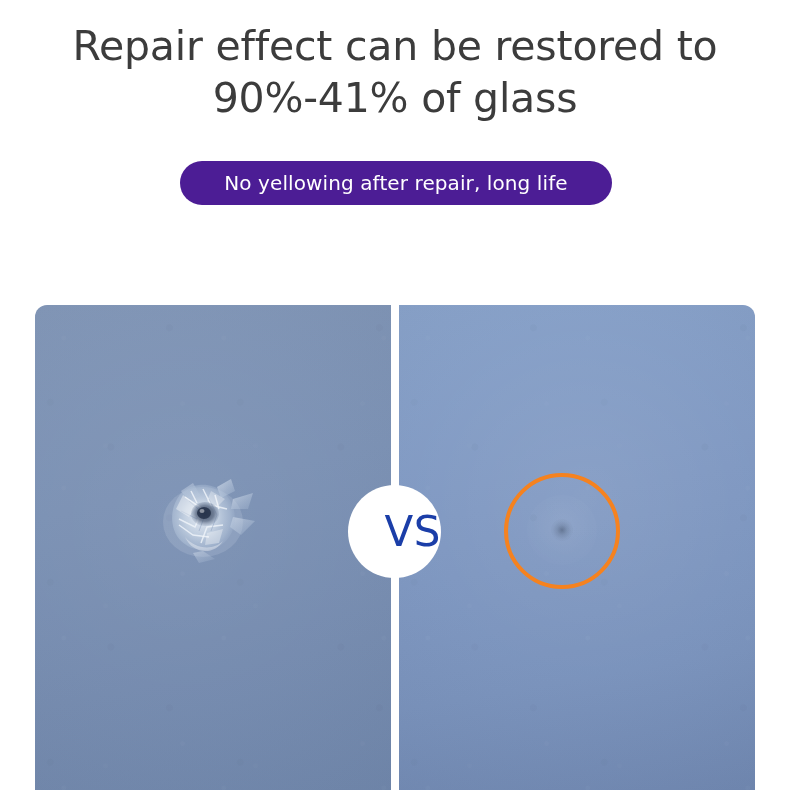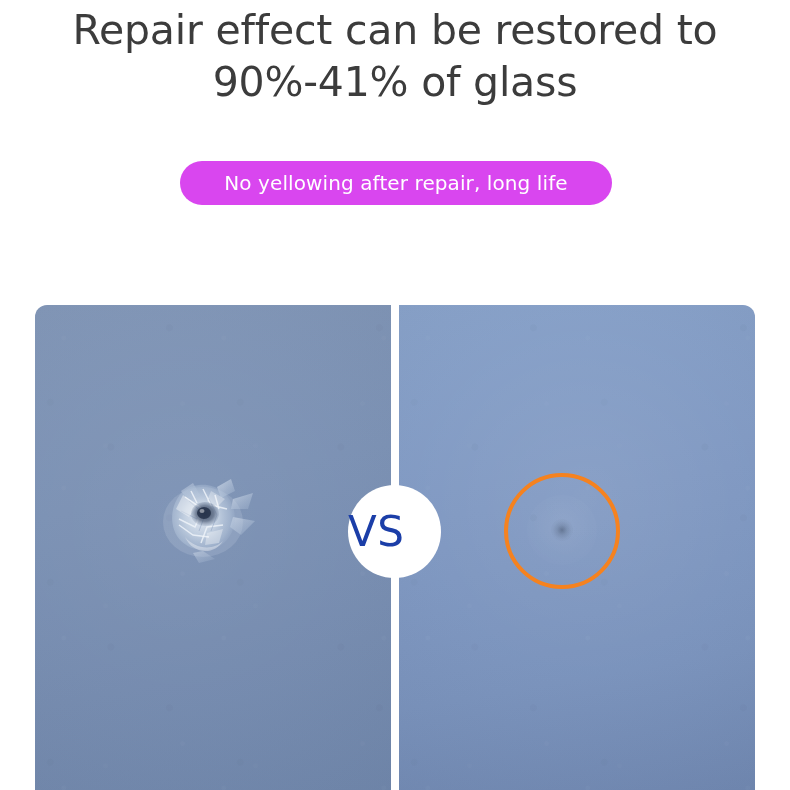--- a/index.html
+++ b/index.html
@@ -18,21 +18,21 @@
     position: relative;
     width: 790px;
     height: 790px;
     background: #ffffff;
   }
 
   
   .headline {
     position: absolute;
     left: 0;
-    top: 4px;
+    top: 20px;
     width: 790px;
     text-align: center;
     color: #3c3c3c;
     font-size: 41px;
     line-height: 52px;
     font-weight: 400;
     letter-spacing: -0.2px;
     font-family: "DejaVu Sans", "Liberation Sans", sans-serif;
   }
   .headline .line {
@@ -41,21 +41,21 @@
   }
 
   
   .badge {
     position: absolute;
     left: 180px;
     top: 161px;
     width: 432px;
     height: 44px;
     border-radius: 22px;
-    background: #d946ef;
+    background: #4c1d95;
     color: #ffffff;
     font-size: 20px;
     line-height: 44px;
     text-align: center;
     letter-spacing: 0.1px;
     font-family: "DejaVu Sans", "Liberation Sans", sans-serif;
   }
 
   
   .compare {
@@ -157,21 +157,21 @@
     position: absolute;
     left: 348px;
     top: 485px;
     width: 93px;
     height: 93px;
     border-radius: 50%;
     background: #ffffff;
     color: #1b3ea8;
     font-size: 42px;
     line-height: 93px;
-    text-align: left;
+    text-align: right;
     font-weight: 400;
     letter-spacing: 0.5px;
     font-family: "DejaVu Sans", "Liberation Sans", sans-serif;
     z-index: 6;
   }
 </style>
 </head>
 <body>
 
 <div class="page">

